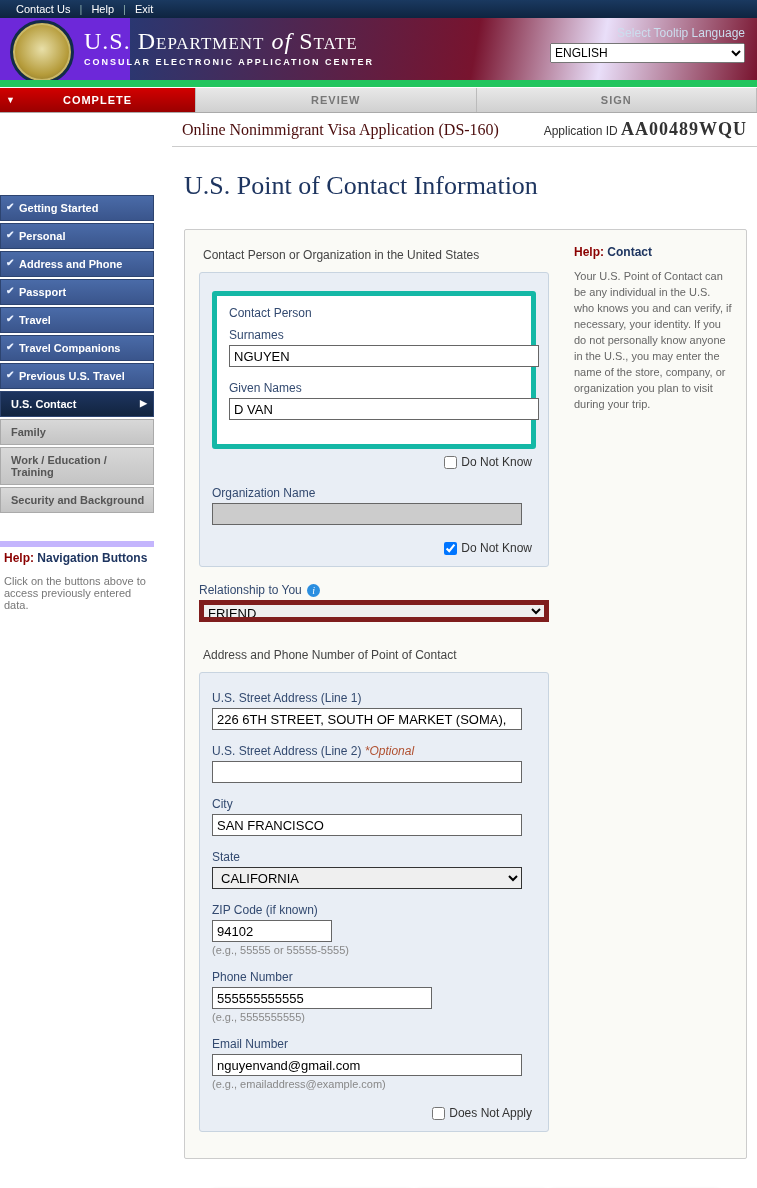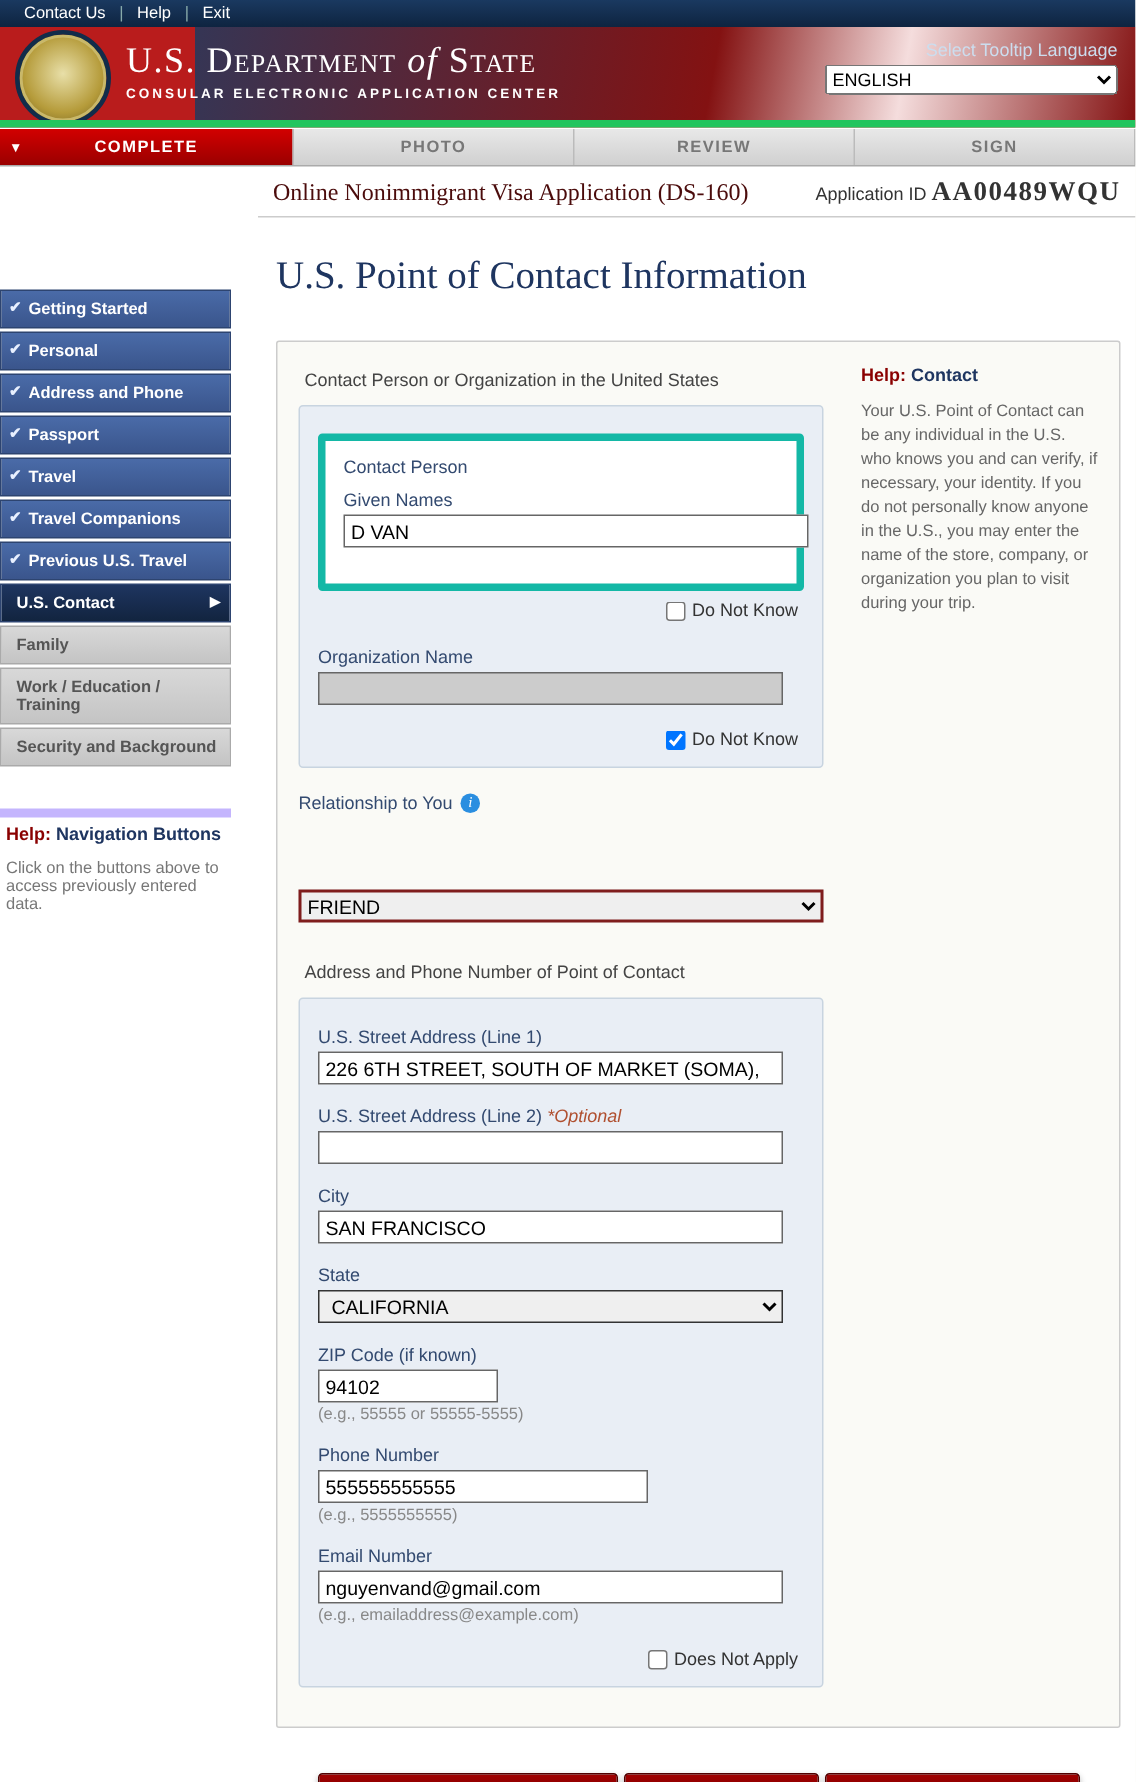--- a/index.html
+++ b/index.html
@@ -15,24 +15,24 @@
     height: 18px;
     padding: 0 12px;
     color: #fff;
     font-size: 11px;
     line-height: 18px;
   }
   .topbar a { color: #fff; text-decoration: none; margin: 0 4px;}
   .topbar .sep { color: #8aa; margin: 0 2px;}
   .header {
     height: 62px;
-    background: #b91c1c;
+    background: #6d28d9;
     position: relative;
     overflow: hidden;
-    border-bottom: 5px solid #22c55e;
+    border-bottom: 7px solid #22c55e;
   }
   .header .flag {
     position:absolute; left:130px; right:0; top:0; bottom:0;
     background: linear-gradient(100deg,#1e3a5f 0%, #7a1010 55%, #fff 75%, #7a1010 100%);
     opacity:0.85;
   }
   .seal {
     position: absolute;
     left: 10px; top: 2px;
     width: 58px; height: 58px;
@@ -170,21 +170,21 @@
   }
   .fieldblock input.short{width:120px;}
   .fieldblock input.med{width:220px;}
   .fieldblock .hint{color:#888; font-size:11px; margin-top:2px;}
   .dnk{
     text-align:right; font-size:12px; color:#333; margin:4px 4px 0 0;
   }
   .dnk input{vertical-align:middle; margin-right:4px;}
   .reltoyou{ margin:16px 0 4px 0;}
   .reltoyou label{color:#334a70; display:block; margin-bottom:3px;}
-  .reltoyou select{width:350px; height:22px; border:2px solid #7f1d1d; font-size:13px;margin-top:48px;}
+  .reltoyou select{width:350px; height:22px; border:5px solid #7f1d1d; font-size:13px;}
   .helpbox{
     position:absolute; top:14px; right:14px;
     width:158px; font-size:11px; color:#666;
     line-height:1.45;
   }
   .helpbox .h .red{color:#8a0000; font-weight:bold;}
   .helpbox .h .blue{color:#1e3560; font-weight:bold;}
   .helpbox .h{margin-bottom:8px; font-size:12px;}
   .contactgroup{
     background:#fff; border:5px solid #14b8a6;
@@ -242,21 +242,20 @@
   <div class="lang-area">
     <span class="lbl">Select Tooltip Language</span>
     <select>
       <option>ENGLISH</option>
     </select>
   </div>
 </div>
 
 <div class="tabs-row">
   <div class="tab active">COMPLETE</div>
-  <div class="tab">PHOTO</div>
   <div class="tab">REVIEW</div>
   <div class="tab">SIGN</div>
 </div>
 
 <div class="subhead">
   <span class="apptitle">Online Nonimmigrant Visa Application (DS-160)</span>
   <span class="appid">
     <span>Application ID </span><b>AA00489WQU</b>
   </span>
 </div>
@@ -291,20 +290,24 @@
         <div class="h"><span class="red">Help:</span> <span class="blue">Contact</span></div>
         <div>Your U.S. Point of Contact can be any individual in the U.S. who knows you and can verify, if necessary, your identity. If you do not personally know anyone in the U.S., you may enter the name of the store, company, or organization you plan to visit during your trip.</div>
       </div>
 
       <div style="width:350px">
         <div class="section-label">Contact Person or Organization in the United States</div>
         <div class="subform">
           <div class="contactgroup">
             <div class="grp-title">Contact Person</div>
             <div class="fieldblock">
+              <label>Surnames</label>
+              <input type="text" value="NGUYEN" style="">
+            </div>
+            <div class="fieldblock">
               <label>Given Names</label>
               <input type="text" value="D VAN" style="">
             </div>
           </div>
           <div class="dnk"><input type="checkbox" style=""><span>Do Not Know</span></div>
 
           <div class="fieldblock" style="margin-top:14px">
             <label>Organization Name</label>
             <input type="text" class="disabled-input" disabled="" value="" style="">
           </div>

